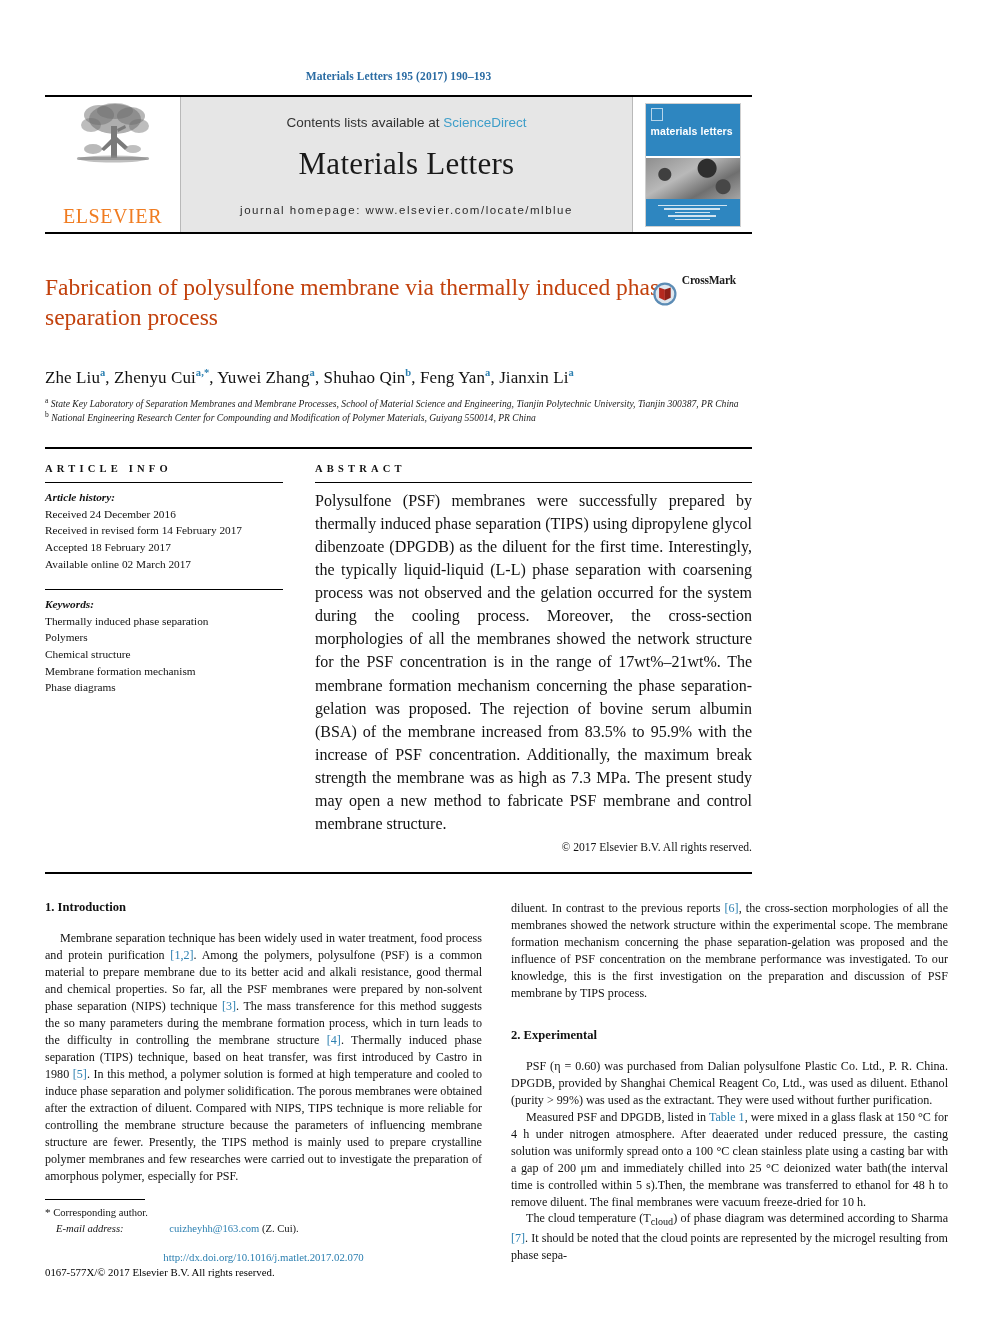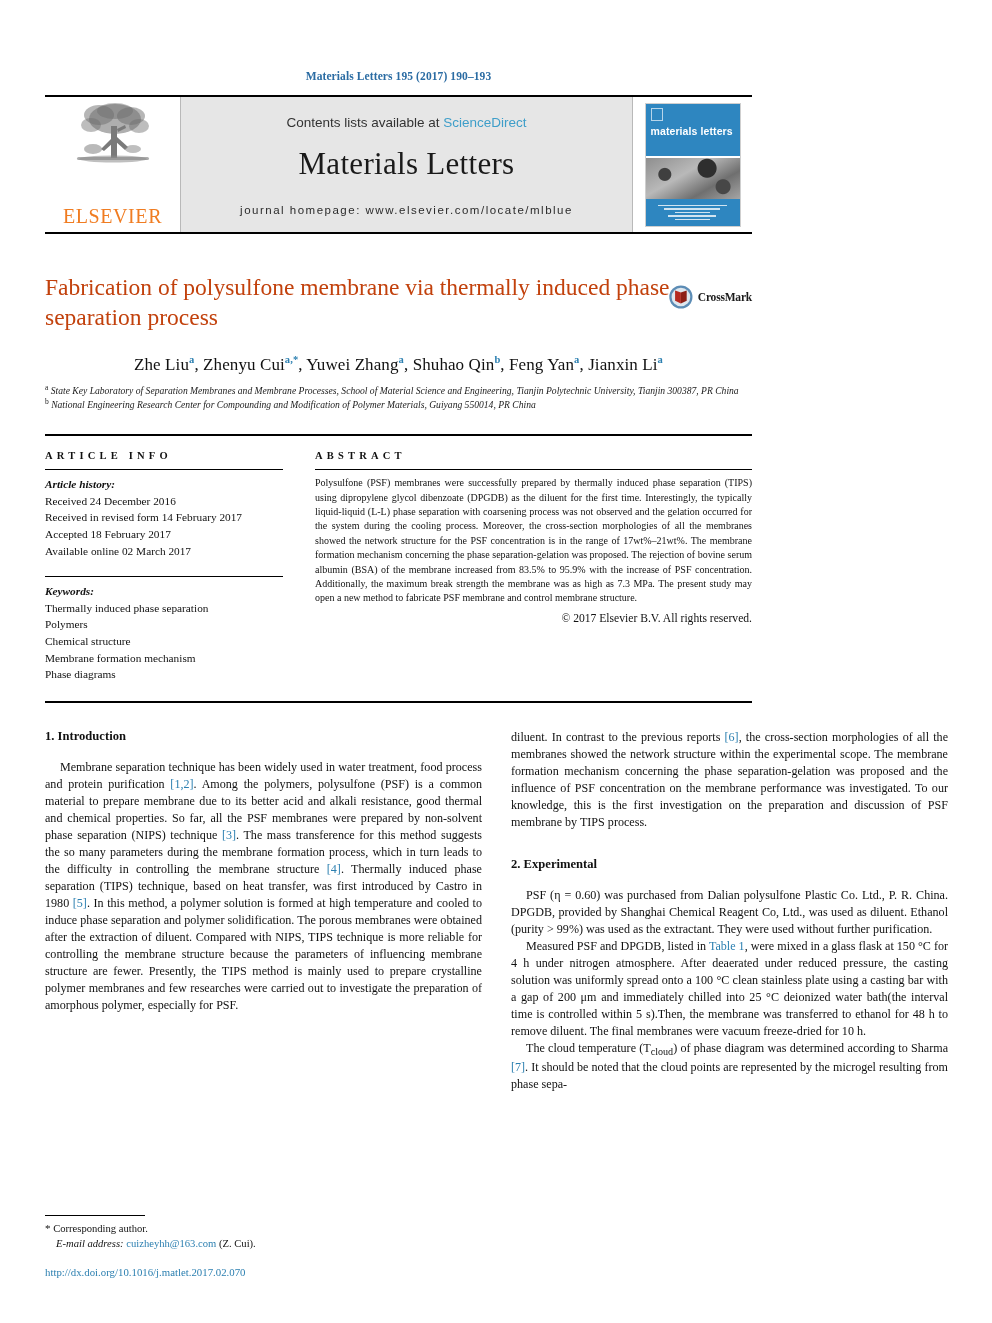--- a/index.html
+++ b/index.html
@@ -158,40 +158,39 @@
     font-family: "Liberation Serif", serif;
     font-size: 23.5px;
     line-height: 1.28;
     color: #c2410c;
     font-weight: normal;
     margin: 0;
     width: 700px;
   }
   .crossmark {
     position: absolute;
-    right: 0; top: 2px;
+    right: 16px; top: 2px;
     width: 84px; height: 46px;
-    display: flex; align-items: center; gap: 4px;
+    display: flex; align-items: flex-start; gap: 4px;
   }
   .crossmark-logo { width: 40px; height: 40px; }
   .crossmark-word {
     font-family: "Liberation Serif", serif;
     font-weight: bold;
     font-size: 11.5px;
     color: #1b1b1b;
     letter-spacing: -.2px;
   }
 
   .authors {
-    margin-top: 16px;
+    margin-top: 29px;
     font-family: "Liberation Serif", serif;
     font-size: 17px;
     color: #111;
     letter-spacing: .1px;
-    text-align: center;
   }
   .authors sup { color: #2b7fb0; font-size: 10.5px; font-weight: bold; vertical-align: super; }
   .affils {
     margin-top: 8px;
     font-family: "Liberation Serif", serif;
     font-style: italic;
     font-size: 9.6px;
     line-height: 1.42;
     color: #1b1b1b;
   }
@@ -221,21 +220,21 @@
     font-size: 10.5px;
     letter-spacing: 4.2px;
     color: #111;
     margin-bottom: 8px;
   }
   .rule { border-top: 1.1px solid #000; margin: 0 0 6px 0; }
   .info-group { font-size: 11.3px; line-height: 1.47; color: #111; }
   .info-group .head { font-style: italic; font-weight: bold; }
   .kw-gap { height: 17px; }
   .abstract-text {
-    font-size: 10px;
+    font-size: 16px;
     line-height: 1.44;
     text-align: justify;
     color: #111;
   }
   .copyright-line {
     margin-top: 6px;
     text-align: right;
     font-size: 11.6px;
     color: #111;
   }
@@ -275,23 +274,23 @@
     width: 437px;
   }
   .foot-rule { border-top: 1.1px solid #000; width: 100px; margin-bottom: 4px; }
   .corr {
     font-size: 10.6px;
     line-height: 1.5;
     color: #111;
   }
   .corr .star { font-size: 11px; }
   .corr .em { font-style: italic; }
-  .corr a, .link { color: #2b7fb0; text-decoration: none; }
+  .corr a, .link { color: #2b7fb0; text-decoration: none; margin-left: 43px; }
   .doi-block { margin-top: 13px; font-size: 10.8px; line-height: 1.45; }
-  .doi-block .doi { color: #2b7fb0; }
+  .doi-block .doi { color: #2b7fb0; text-align: center; }
 </style>
 </head>
 <body>
 
 <div class="page">
 
   <div class="running-head">Materials Letters 195 (2017) 190–193</div>
 
   <div class="masthead">
 
@@ -430,16 +429,17 @@
       <span class="star">*</span>
       <span>Corresponding author.</span>
       <div style="padding-left:11px">
         <span class="em">E-mail address:</span>
         <span class="link">cuizheyhh@163.com</span>
         <span>(Z. Cui).</span>
       </div>
     </div>
     <div class="doi-block">
       <div class="doi">http://dx.doi.org/10.1016/j.matlet.2017.02.070</div>
+      <div>0167-577X/© 2017 Elsevier B.V. All rights reserved.</div>
     </div>
   </div>
 
 </div>
 
 </body></html>

